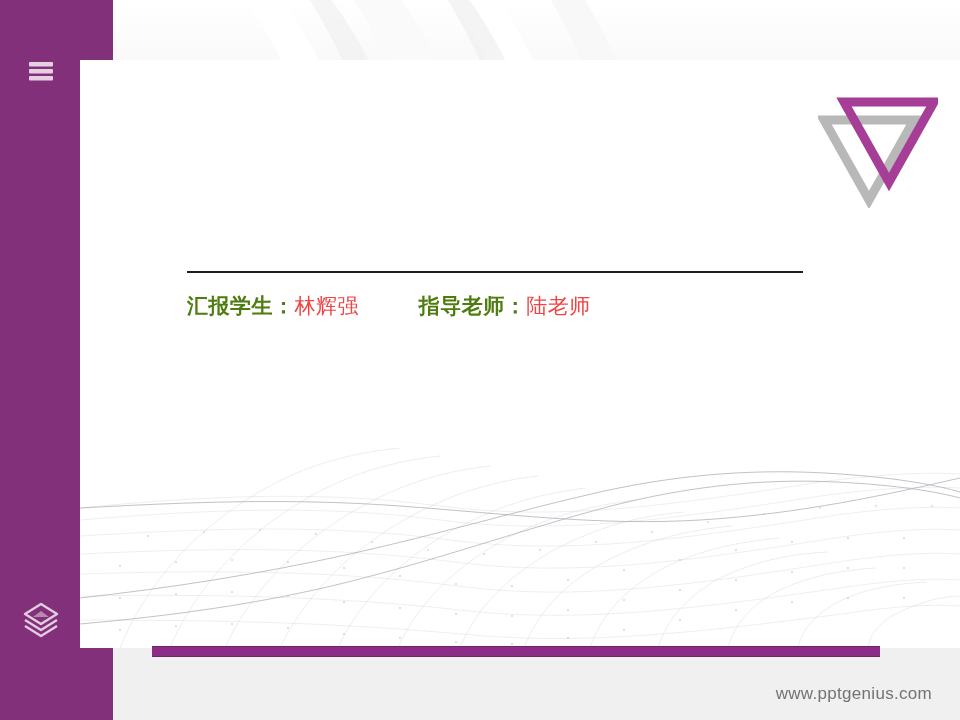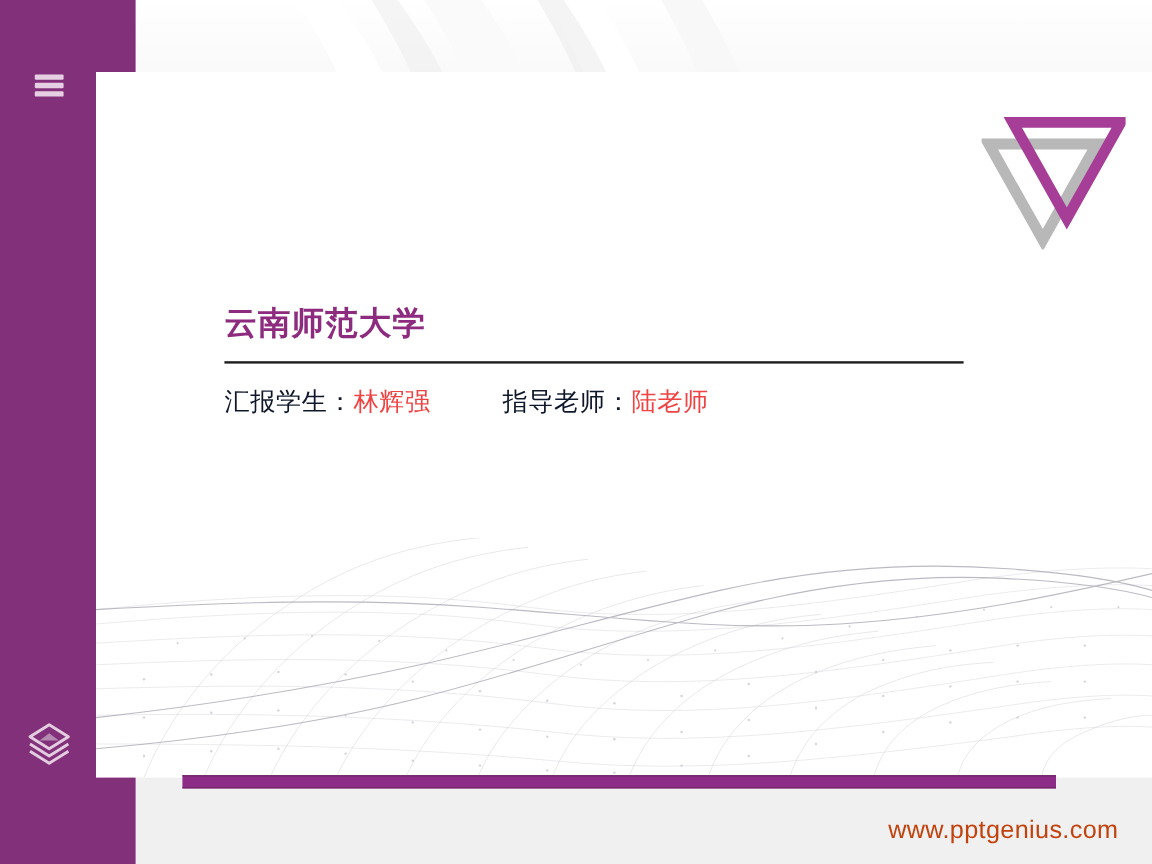--- a/index.html
+++ b/index.html
@@ -114,22 +114,22 @@
   }
   .byline {
     margin: 22px 0 0 2px;
     font-size: 21px;
     line-height: 1;
     white-space: nowrap;
   }
   .byline-group { display: inline-block; }
   .byline-gap { display: inline-block; width: 48px; }
   .byline-label {
-    font-weight: normal;
-    color: #0f172a;
+    font-weight: bold;
+    color: #4d7c0f;
     letter-spacing: 0.5px;
   }
   .byline-value {
     color: #ef4444;
     letter-spacing: 0.5px;
   }
 
   
   .accent-bar {
     position: absolute;
@@ -141,22 +141,22 @@
     border-top: 1px solid #6d2463;
     border-bottom: 1px solid #6d2463;
     z-index: 12;
   }
 
   
   .footer-url {
     position: absolute;
     right: 28px;
     bottom: 16px;
-    font-size: 21px;
-    color: #c2410c;
+    font-size: 17px;
+    color: #737373;
     letter-spacing: 0.3px;
     z-index: 14;
   }
 </style>
 </head>
 <body>
 
 <div id="slide">
 
   <div class="bg-swoosh-layer">
@@ -300,21 +300,20 @@
 
     <div class="logo-mark">
       <svg width="120" height="120" viewBox="0 0 120 120" xmlns="http://www.w3.org/2000/svg">
         <path d="M6,32 L96,32 L51,112 Z" fill="none" stroke="#b8b8b8" stroke-width="9"></path>
         <path d="M26,14 L116,14 L71,94 Z" fill="none" stroke="#a63d96" stroke-width="9"></path>
       </svg>
     </div>
 
     <div class="text-block">
 
-      <div class="subtitle">云南师范大学</div>
 
 
       <div class="divider"></div>
 
       <div class="byline">
         <span class="byline-group">
           <span class="byline-label">汇报学生：</span><span class="byline-value">林辉强</span>
         </span>
         <span class="byline-gap"></span>
         <span class="byline-group">

